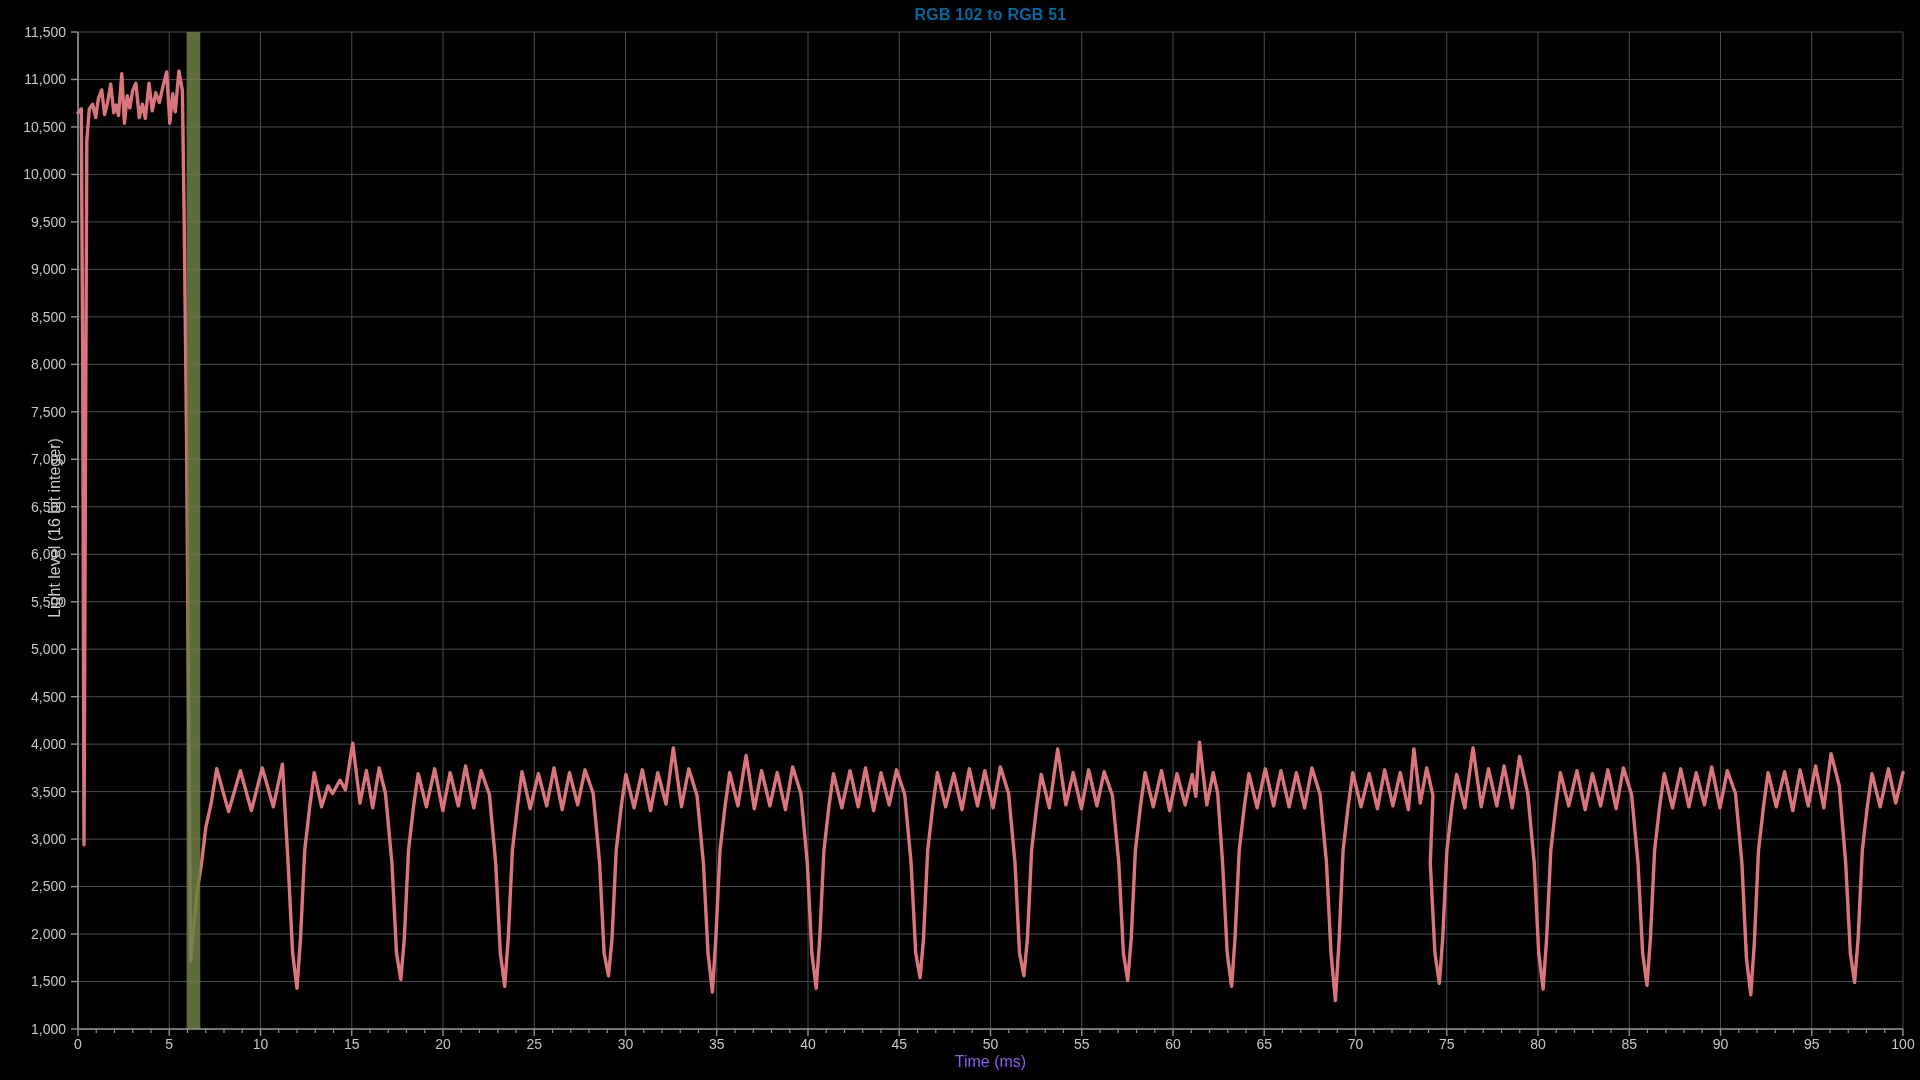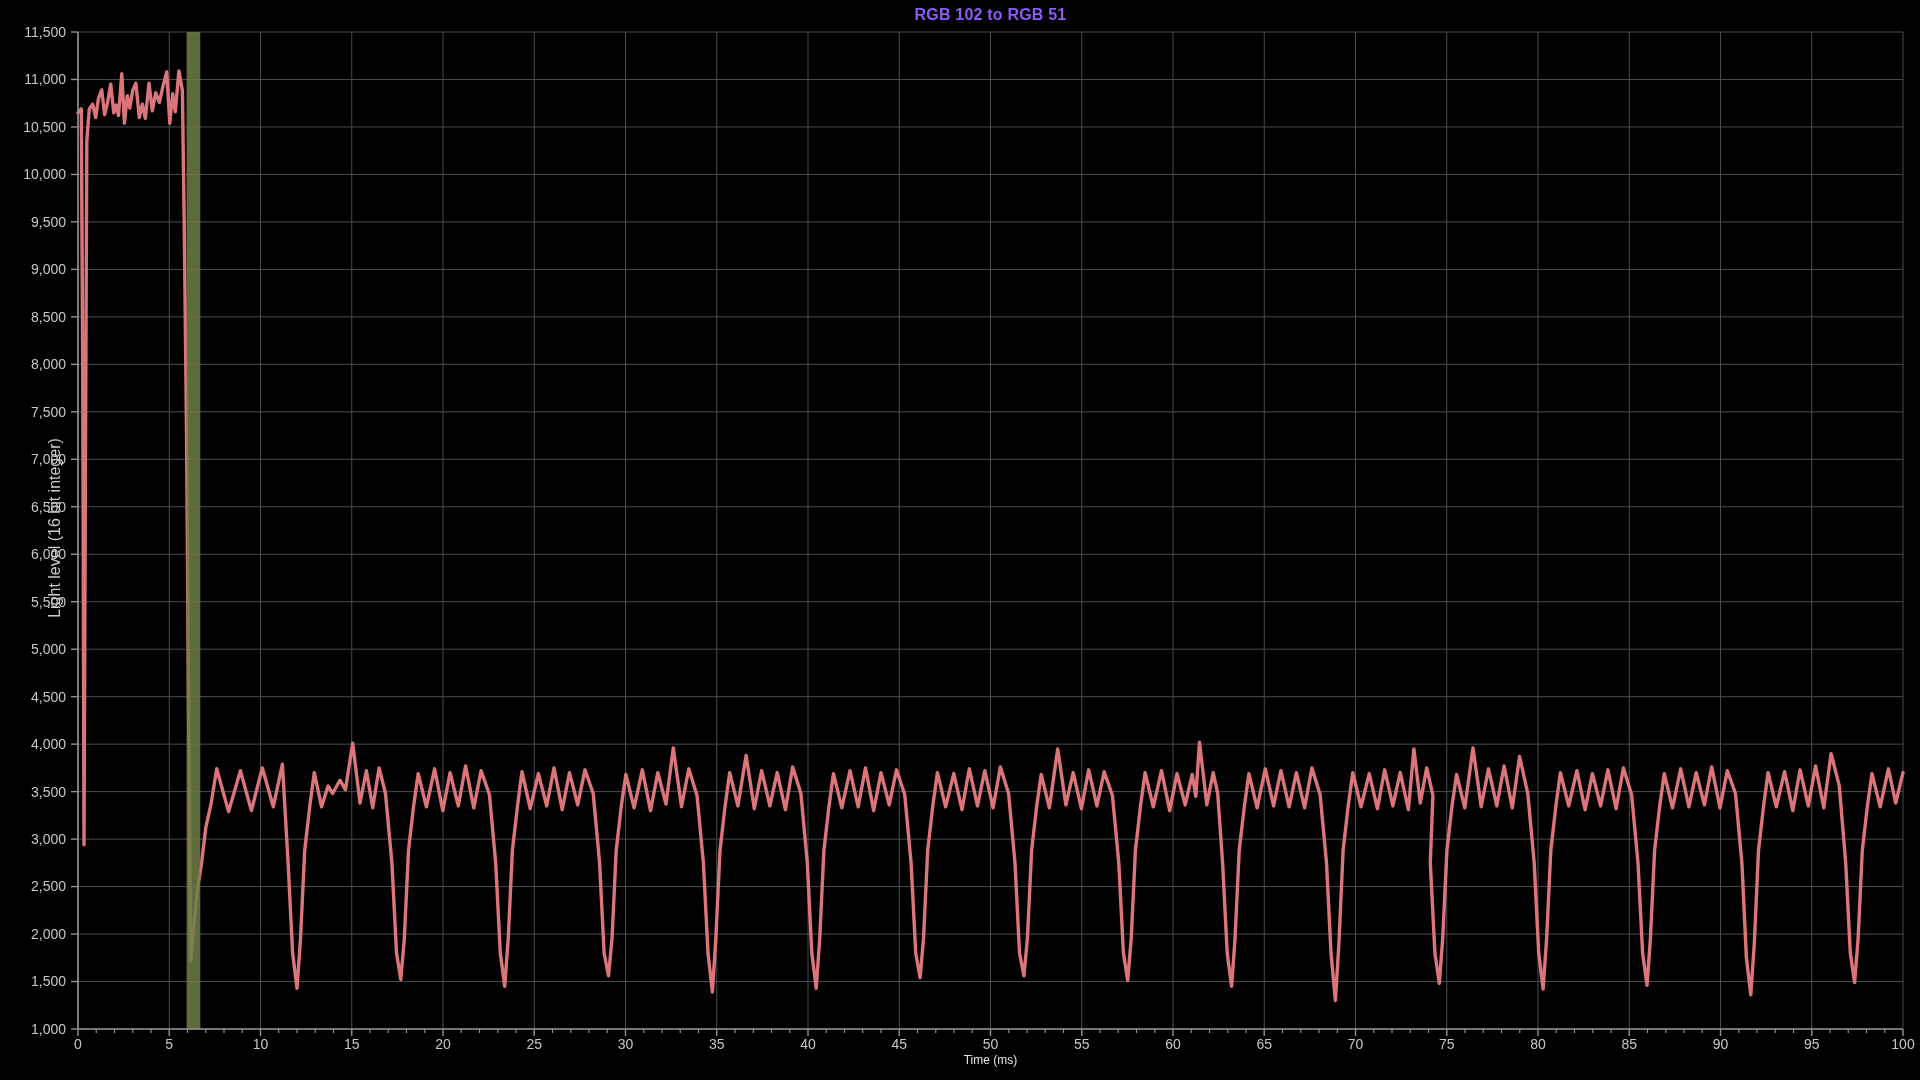--- a/index.html
+++ b/index.html
@@ -6,27 +6,27 @@
   .canvas{
     position:relative;
     width:1920px;height:1080px;
     background:#000;
     font-family:"Liberation Sans","DejaVu Sans",sans-serif;
     overflow:hidden;
   }
   .chart-title{
     position:absolute;top:6px;left:78px;width:1825px;
     text-align:center;
-    color:#8b5cf6;font-size:16px;font-weight:bold;
+    color:#0369a1;font-size:16px;font-weight:bold;
     letter-spacing:.2px;
   }
   .x-title{
     position:absolute;top:1053px;left:78px;width:1825px;
     text-align:center;
-    color:#e5e5e5;font-size:12px;
+    color:#8b5cf6;font-size:16px;
   }
   .y-title{
     position:absolute;top:527px;left:-62px;width:300px;
     text-align:center;
     color:#c9cccd;font-size:16px;
     transform:translate(-33px,-8px) rotate(-90deg);
   }
   svg{position:absolute;top:0;left:0;}
   .tick-text{
     font-family:"Liberation Sans","DejaVu Sans",sans-serif;

